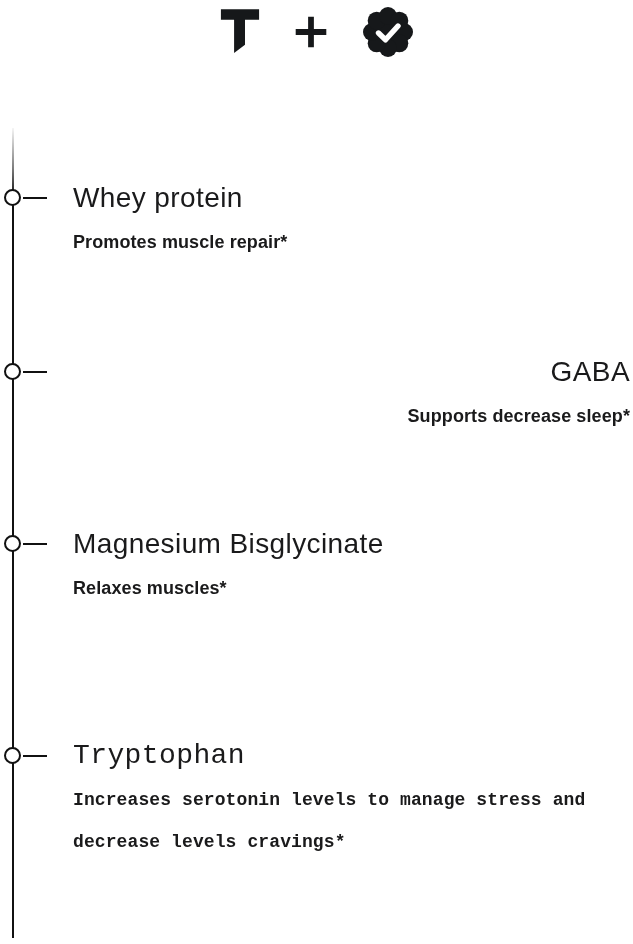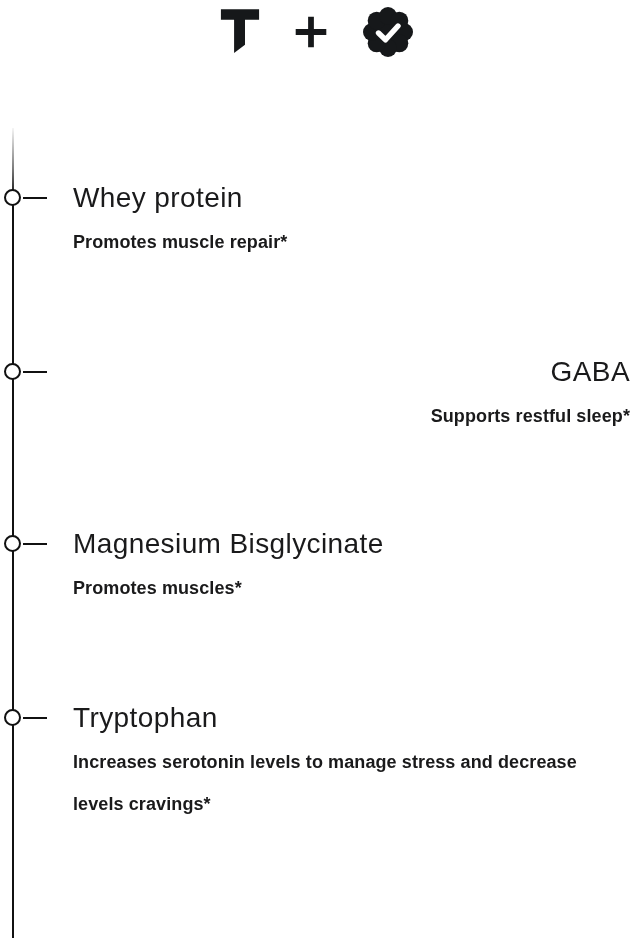--- a/index.html
+++ b/index.html
@@ -53,21 +53,21 @@
 
   
   .item {
     position: absolute;
     left: 0;
     width: 633px;
   }
   .item-1 { top: 177px; }
   .item-2 { top: 351px; text-align: right; }
   .item-3 { top: 523px; }
-  .item-4 { top: 697px; }
+  .item-4 { top: 735px; font-family: Liberation Mono, monospace; }
 
   .marker-circle {
     position: absolute;
     left: 4px;
     top: 12px;
     width: 13px;
     height: 13px;
     border: 2px solid #111111;
     border-radius: 50%;
     background: #ffffff;
@@ -140,30 +140,30 @@
       <div class="item-name">Whey protein</div>
       <div class="item-benefit">Promotes muscle repair*</div>
     </div>
   </div>
 
   <div class="item item-2">
     <span class="marker-circle"></span>
     <span class="marker-tick"></span>
     <div class="item-text">
       <div class="item-name">GABA</div>
-      <div class="item-benefit">Supports restful sleep*</div>
+      <div class="item-benefit">Supports decrease sleep*</div>
     </div>
   </div>
 
   <div class="item item-3">
     <span class="marker-circle"></span>
     <span class="marker-tick"></span>
     <div class="item-text">
       <div class="item-name">Magnesium Bisglycinate</div>
-      <div class="item-benefit">Promotes muscles*</div>
+      <div class="item-benefit">Relaxes muscles*</div>
     </div>
   </div>
 
   <div class="item item-4">
     <span class="marker-circle"></span>
     <span class="marker-tick"></span>
     <div class="item-text">
       <div class="item-name">Tryptophan</div>
       <div class="item-benefit">Increases serotonin levels to manage stress and decrease levels cravings*</div>
     </div>

